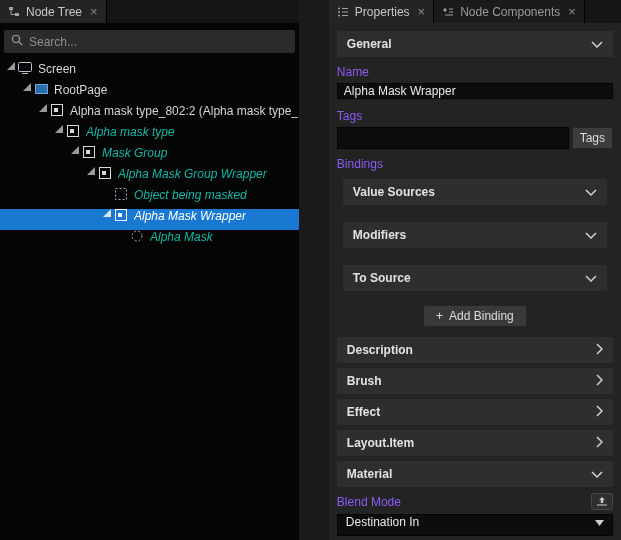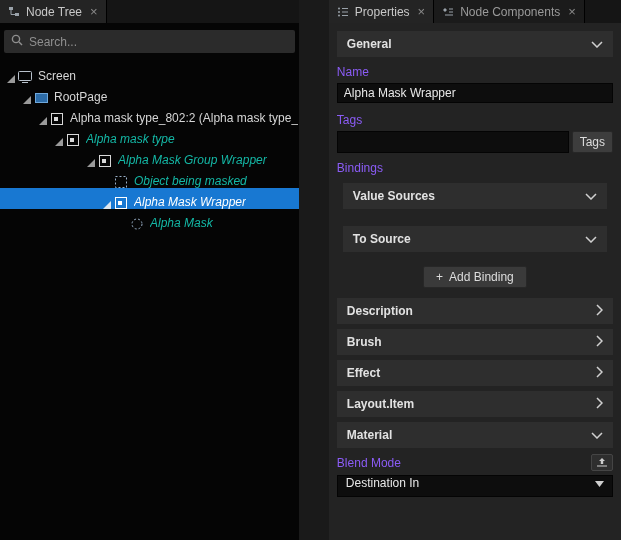--- a/index.html
+++ b/index.html
@@ -19,21 +19,21 @@
   .tab.inactive { background:#1b1b1b; color:#9a9a9a;text-align:center; }
   .tab .close { color:#8a8a8a; font-size:13px; line-height:1; margin-left:2px; }
   .tab .ticon { display:flex; align-items:center; }
 
   .search-row { padding:7px 4px 5px 4px; background:#050505; flex:none; }
   .search-box { height:23px; background:#2b2b2b; border-radius:2px; display:flex; align-items:center; padding:0 7px; gap:6px; }
   .search-box input { flex:1; background:transparent; border:0; outline:none; color:#84cc16; font-size:12px; font-family:"Liberation Sans",sans-serif; }
   .search-box input::placeholder { color:#8f8f8f; }
 
   .tree { padding-top:4px; flex:1; overflow:hidden; }
-  .tree-row { height:21px; display:flex; align-items:flex-end; white-space:nowrap; color:#d6d6d6; }
+  .tree-row { height:21px; display:flex; align-items:flex-start; white-space:nowrap; color:#d6d6d6; }
   .tree-row .expander { width:13px; flex:none; display:flex; justify-content:center; align-items:center; }
   .tree-row .node-icon { width:16px; flex:none; display:flex; justify-content:center; align-items:center; margin-right:5px; }
   .tree-label { overflow:hidden; }
   .d0{padding-left:4px}  .d1{padding-left:20px} .d2{padding-left:36px} .d3{padding-left:52px}
   .d4{padding-left:68px} .d5{padding-left:84px} .d6{padding-left:100px} .d7{padding-left:116px}
   .tree-row.ital .tree-label { font-style:italic; color:#14b8a6; }
   .tree-row.selected { background:#1878d2; }
   .tree-row.selected .tree-label { color:#ffffff; font-style:italic; }
 
   
@@ -140,20 +140,34 @@
           </span>
         <span class="node-icon">
             <svg width="12" height="12">
               <rect x="0.5" y="0.5" width="11" height="11" fill="none" stroke="#d8d8d8"></rect>
               <rect x="3" y="4" width="4" height="4" fill="#d8d8d8"></rect>
             </svg>
           </span>
         <span class="tree-label">Alpha mask type</span>
       </div>
 
+      <div class="tree-row d4 ital">
+        <span class="expander">
+            <svg width="8" height="8">
+              <polygon points="8,0 8,8 0,8" fill="#9a9a9a"></polygon>
+            </svg>
+          </span>
+        <span class="node-icon">
+            <svg width="12" height="12">
+              <rect x="0.5" y="0.5" width="11" height="11" fill="none" stroke="#d8d8d8"></rect>
+              <rect x="3" y="4" width="4" height="4" fill="#d8d8d8"></rect>
+            </svg>
+          </span>
+        <span class="tree-label">Mask Group</span>
+      </div>
 
       <div class="tree-row d5 ital">
         <span class="expander">
             <svg width="8" height="8">
               <polygon points="8,0 8,8 0,8" fill="#9a9a9a"></polygon>
             </svg>
           </span>
         <span class="node-icon">
             <svg width="12" height="12">
               <rect x="0.5" y="0.5" width="11" height="11" fill="none" stroke="#d8d8d8"></rect>
@@ -251,20 +265,26 @@
 
       <div class="field-label mt8">Bindings</div>
 
       <div class="section-header sub-header mt8">
         <span>Value Sources</span>
         <span><svg width="12" height="7">
               <polyline points="1,1 6,6 11,1" fill="none" stroke="#d0d0d0" stroke-width="1.5"></polyline>
             </svg></span>
       </div>
       <div class="section-header sub-header mt17">
+        <span>Modifiers</span>
+        <span><svg width="12" height="7">
+              <polyline points="1,1 6,6 11,1" fill="none" stroke="#d0d0d0" stroke-width="1.5"></polyline>
+            </svg></span>
+      </div>
+      <div class="section-header sub-header mt17">
         <span>To Source</span>
         <span><svg width="12" height="7">
               <polyline points="1,1 6,6 11,1" fill="none" stroke="#d0d0d0" stroke-width="1.5"></polyline>
             </svg></span>
       </div>
 
       <div class="add-binding-row">
         <button class="add-binding-btn">
           <span>+</span>
           <span>Add Binding</span>

